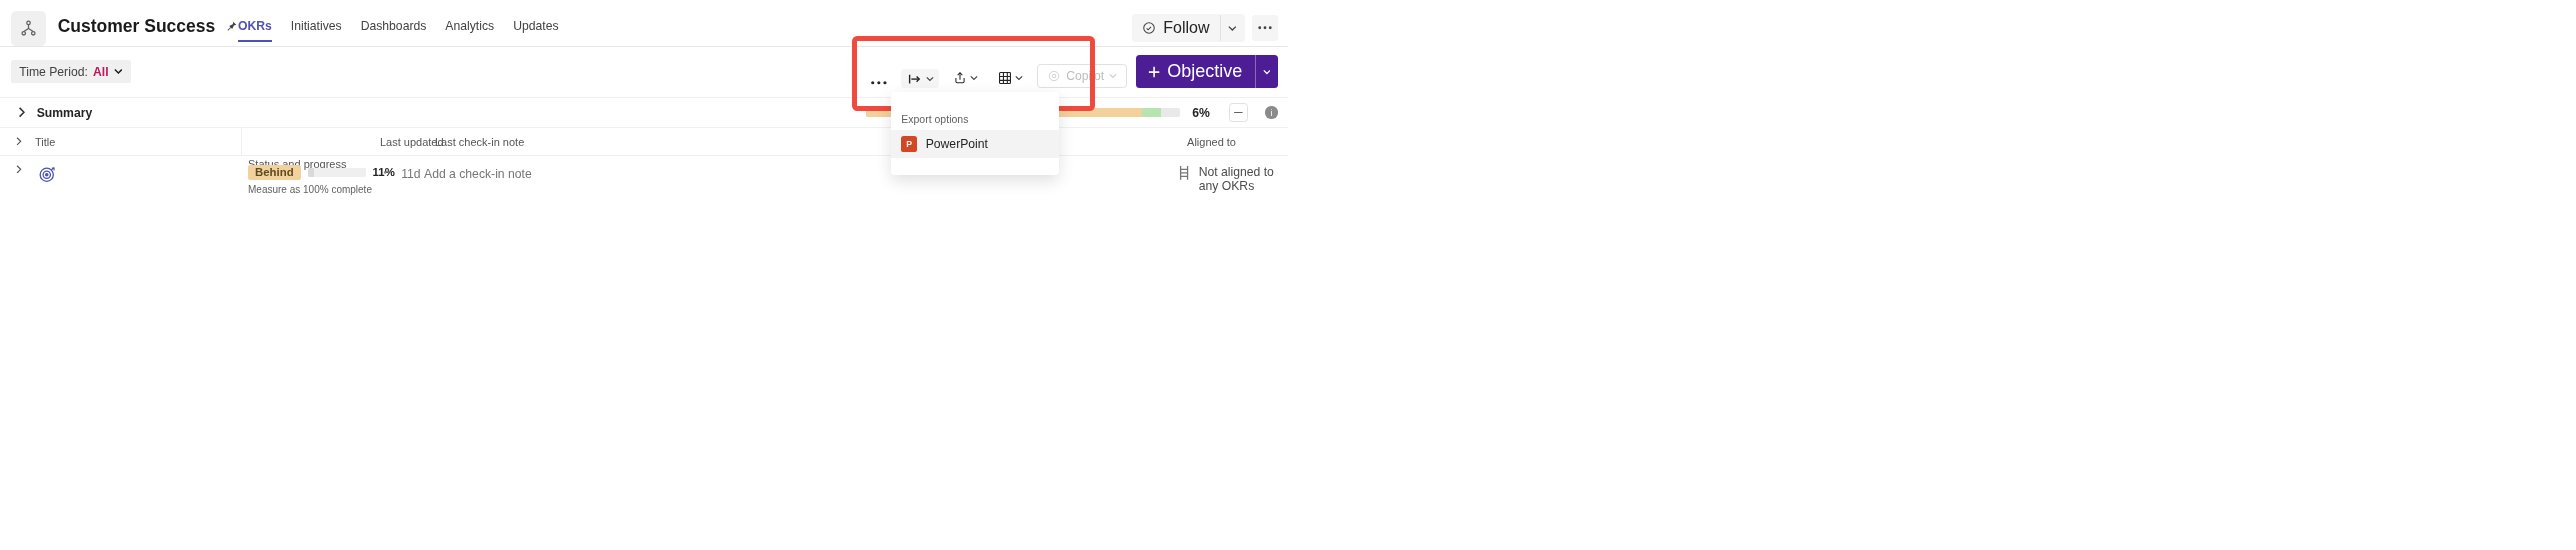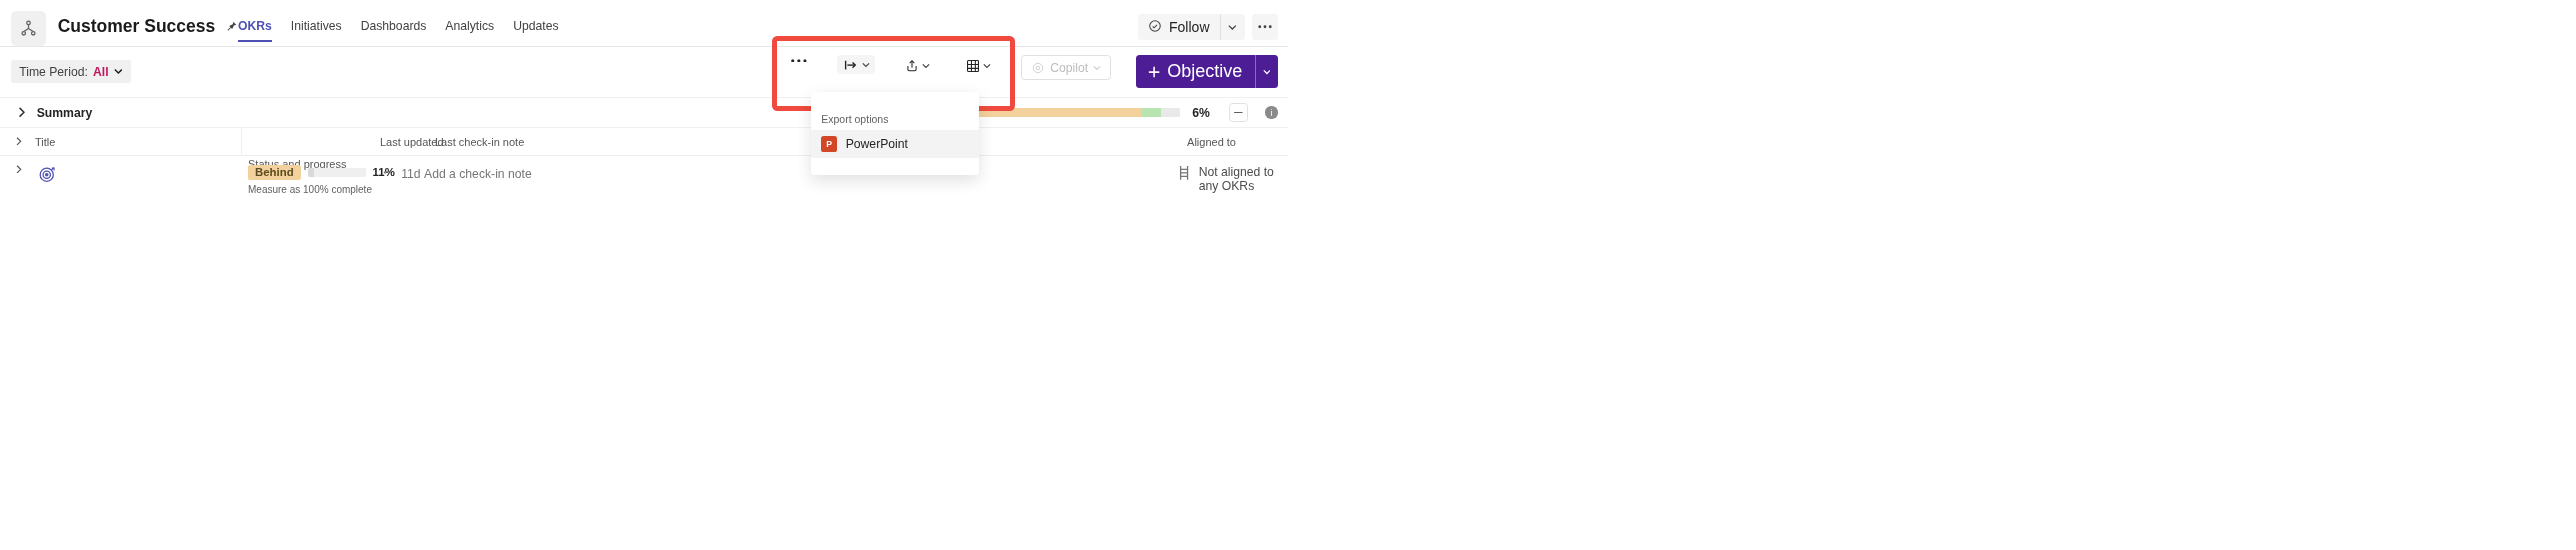--- a/index.html
+++ b/index.html
@@ -51,23 +51,23 @@
 
   .header-right { display: flex; align-items: center; gap: 7px; margin-top: 3.5px; }
   .follow-group {
     display: flex;
     align-items: center;
     background: #f5f5f5;
     border-radius: 3.5px;
     overflow: hidden;
   }
   .follow-btn {
-    display: flex; gap: 7px;
+    display: flex; align-items: center; gap: 7px;
     padding: 5.2px 10.5px;
-    font-size: 14px;
+    font-size: 16px;
     cursor: pointer;
   }
   .follow-caret {
     width: 24.5px; height: 26px;
     display: flex; align-items: center; justify-content: center;
     border-left: 0.9px solid #e0e0e0;
     cursor: pointer;
   }
   .more-btn {
     width: 26px; height: 26px;
@@ -89,21 +89,21 @@
     background: #f0f0f0;
     border-radius: 2.6px;
     padding: 4.4px 8.7px;
     font-size: 12.2px;
     display: flex; align-items: center; gap: 5.2px;
     cursor: pointer;
     color: #424242;
   }
   .time-chip .bold { font-weight: 700; color: #be185d; }
   .toolbar-spacer { flex: 1; }
-  .toolbar-right { display: flex; align-items: flex-start; gap: 25px; }
+  .toolbar-right { display: flex; align-items: flex-end; gap: 9px; }
   .icon-btn {
     display: flex; align-items: center; gap: 3.5px;
     padding: 3.5px 5.2px;
     border-radius: 3.5px;
     cursor: pointer;
     color: #424242;
   }
   .icon-btn.hl { background: #f5f5f5; }
   .copilot-btn {
     display: flex; align-items: center; gap: 5.2px;

